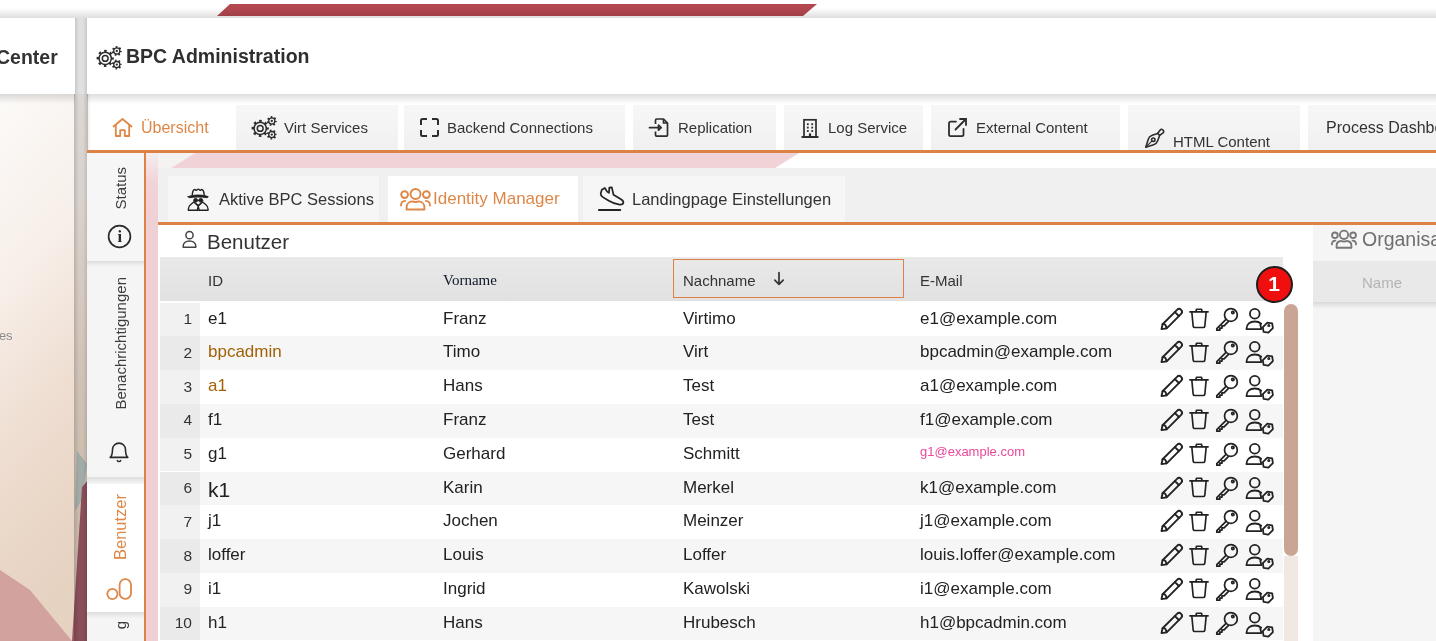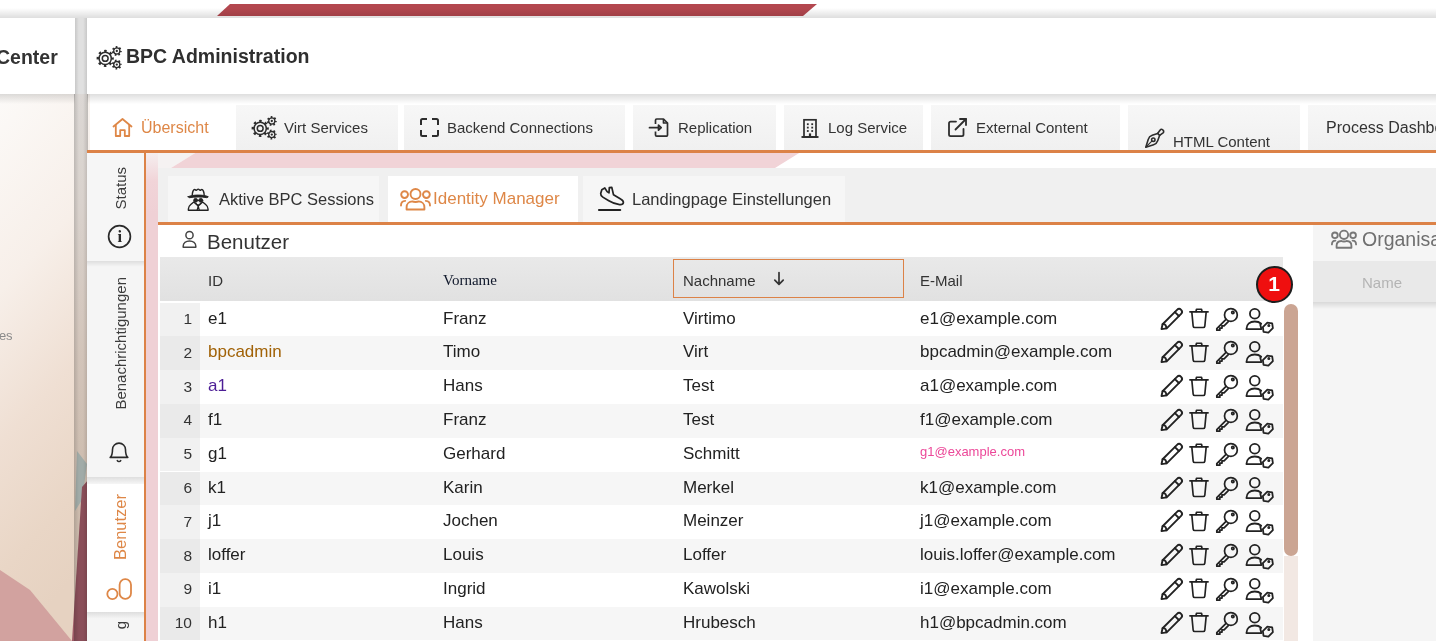--- a/index.html
+++ b/index.html
@@ -323,21 +323,21 @@
                 <path d="M16.6 17.9 L20.6 13.9 L24.9 14.5 L25.5 18.8 L21.5 22.8 L17.2 22.2 Z"></path>
                 <circle cx="21.9" cy="16.4" r="0.55" fill="#222"></circle>
               </g>
             </svg></span>
         </span>
       </div>
       <div class="abs" style="left:0;top:145.1px;width:1123px;height:33.8px;background:#ffffff;">
         <span style="position:absolute;left:0;top:0;width:40px;height:33.8px;background:#f1f1f1;"></span>
         <span style="position:absolute;right:1106px;top:7px;width:32px;text-align:right;font-size:15px;color:#333;"></span>
         <span style="position:absolute;left:0px;top:7.5px;width:32px;text-align:right;font-size:15.5px;color:#333;">3</span>
-        <span style="position:absolute;left:48px;top:6px;font-size:17px;color:#4c1d95;">a1</span>
+        <span style="position:absolute;left:48px;top:6px;font-size:17px;color:#a16207;">a1</span>
         <span style="position:absolute;left:283px;top:6px;font-size:17px;color:#222;">Hans</span>
         <span style="position:absolute;left:523px;top:6px;font-size:17px;color:#222;">Test</span>
         <span style="position:absolute;left:760px;top:6px;font-size:17px;color:#222;">a1@example.com</span>
         <span style="position:absolute;left:1000px;top:3px;width:120px;height:26px;">
           <span style="position:absolute;left:-2.5px;top:-1px;"><svg width="27" height="27" viewBox="0 0 23 23" style="" fill="none">
               <g stroke="#222" stroke-width="1.6" stroke-linejoin="round" stroke-linecap="round">
                 <path d="M3 20.5 L3.9 16.4 L16.2 4.1 A2.5 2.5 0 0 1 19.7 4.1 A2.5 2.5 0 0 1 19.7 7.6 L7.4 19.9 L3 20.5 Z"></path>
                 <path d="M14.4 6 L17.8 9.4"></path>
                 <path d="M3.9 16.4 C4.8 16.2 6 16.6 6.4 17.2 C6.9 17.8 7.1 18.9 7 19.8"></path>
               </g>
@@ -443,21 +443,21 @@
                 <path d="M16.6 17.9 L20.6 13.9 L24.9 14.5 L25.5 18.8 L21.5 22.8 L17.2 22.2 Z"></path>
                 <circle cx="21.9" cy="16.4" r="0.55" fill="#222"></circle>
               </g>
             </svg></span>
         </span>
       </div>
       <div class="abs" style="left:0;top:246.5px;width:1123px;height:33.8px;background:#f6f6f6;">
         <span style="position:absolute;left:0;top:0;width:40px;height:33.8px;background:#eaeaea;"></span>
         <span style="position:absolute;right:1106px;top:7px;width:32px;text-align:right;font-size:15px;color:#333;"></span>
         <span style="position:absolute;left:0px;top:7.5px;width:32px;text-align:right;font-size:15.5px;color:#333;">6</span>
-        <span style="position:absolute;left:48px;top:6px;font-size:17px;color:#222;">k1</span>
+        <span style="position:absolute;left:48px;top:6px;font-size:21px;color:#222;">k1</span>
         <span style="position:absolute;left:283px;top:6px;font-size:17px;color:#222;">Karin</span>
         <span style="position:absolute;left:523px;top:6px;font-size:17px;color:#222;">Merkel</span>
         <span style="position:absolute;left:760px;top:6px;font-size:17px;color:#222;">k1@example.com</span>
         <span style="position:absolute;left:1000px;top:3px;width:120px;height:26px;">
           <span style="position:absolute;left:-2.5px;top:-1px;"><svg width="27" height="27" viewBox="0 0 23 23" style="" fill="none">
               <g stroke="#222" stroke-width="1.6" stroke-linejoin="round" stroke-linecap="round">
                 <path d="M3 20.5 L3.9 16.4 L16.2 4.1 A2.5 2.5 0 0 1 19.7 4.1 A2.5 2.5 0 0 1 19.7 7.6 L7.4 19.9 L3 20.5 Z"></path>
                 <path d="M14.4 6 L17.8 9.4"></path>
                 <path d="M3.9 16.4 C4.8 16.2 6 16.6 6.4 17.2 C6.9 17.8 7.1 18.9 7 19.8"></path>
               </g>

